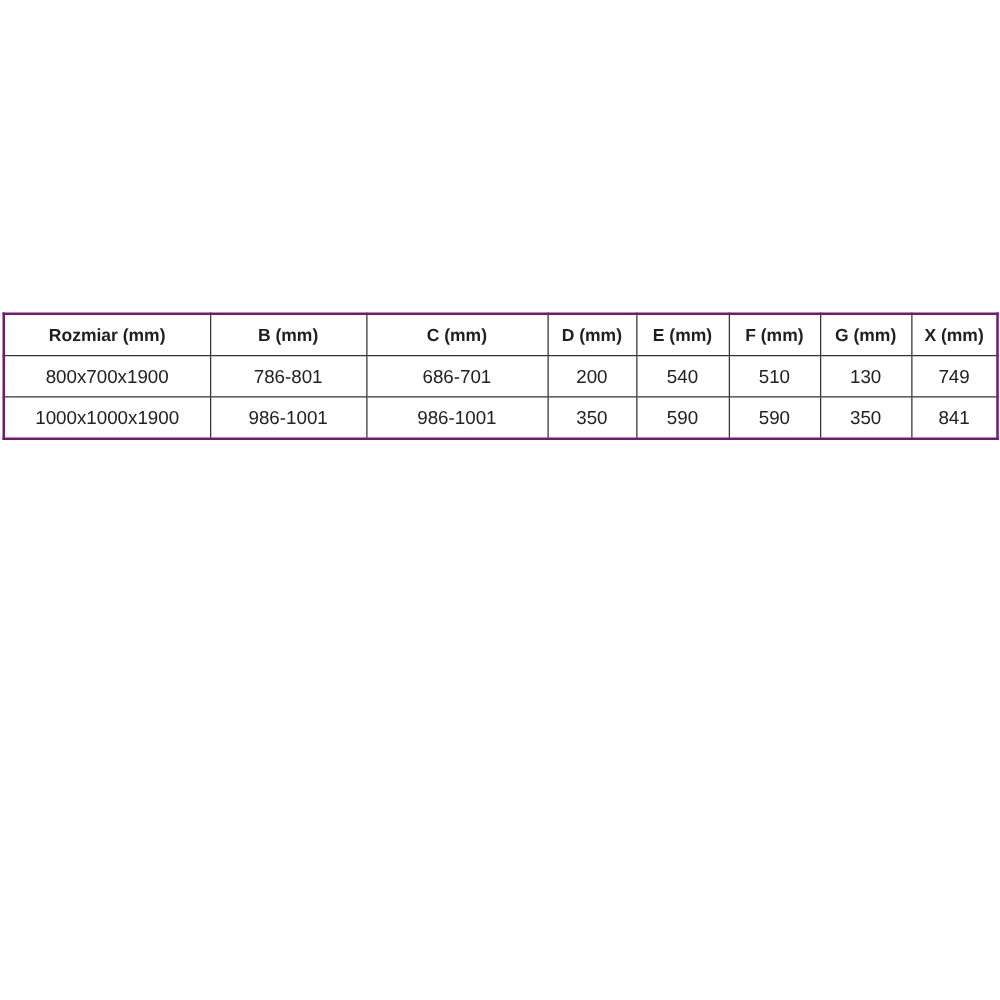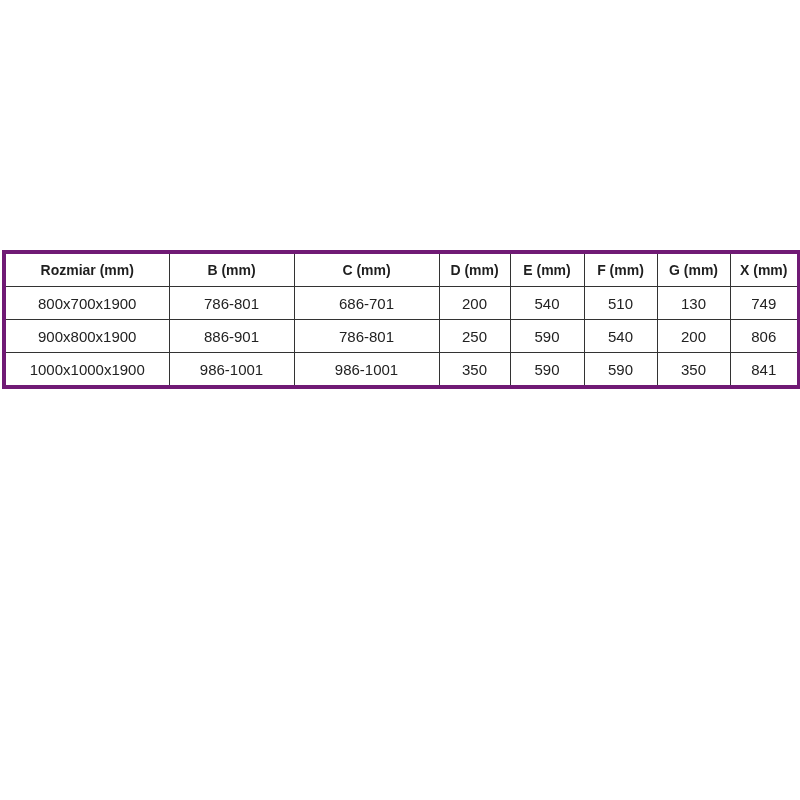--- a/index.html
+++ b/index.html
@@ -15,21 +15,21 @@
     overflow: hidden;
     font-family: "Liberation Sans", sans-serif;
   }
   table.spec-table {
     position: absolute;
     left: 2px;
     top: 250px;
     width: 795px;
     border-collapse: collapse;
     table-layout: fixed;
-    border: 4px solid #701a75;
+    border: 2px solid #701a75;
   }
   table.spec-table th,
   table.spec-table td {
     border: 1px solid #333333;
     text-align: center;
     vertical-align: middle;
     height: 32px;
     padding: 0 2px;
     overflow: hidden;
     white-space: nowrap;
@@ -77,30 +77,20 @@
           <td>800x700x1900</td>
           <td>786-801</td>
           <td>686-701</td>
           <td>200</td>
           <td>540</td>
           <td>510</td>
           <td>130</td>
           <td>749</td>
         </tr>
         <tr>
-          <td>900x800x1900</td>
-          <td>886-901</td>
-          <td>786-801</td>
-          <td>250</td>
-          <td>590</td>
-          <td>540</td>
-          <td>200</td>
-          <td>806</td>
-        </tr>
-        <tr>
           <td>1000x1000x1900</td>
           <td>986-1001</td>
           <td>986-1001</td>
           <td>350</td>
           <td>590</td>
           <td>590</td>
           <td>350</td>
           <td>841</td>
         </tr>
       </tbody>

